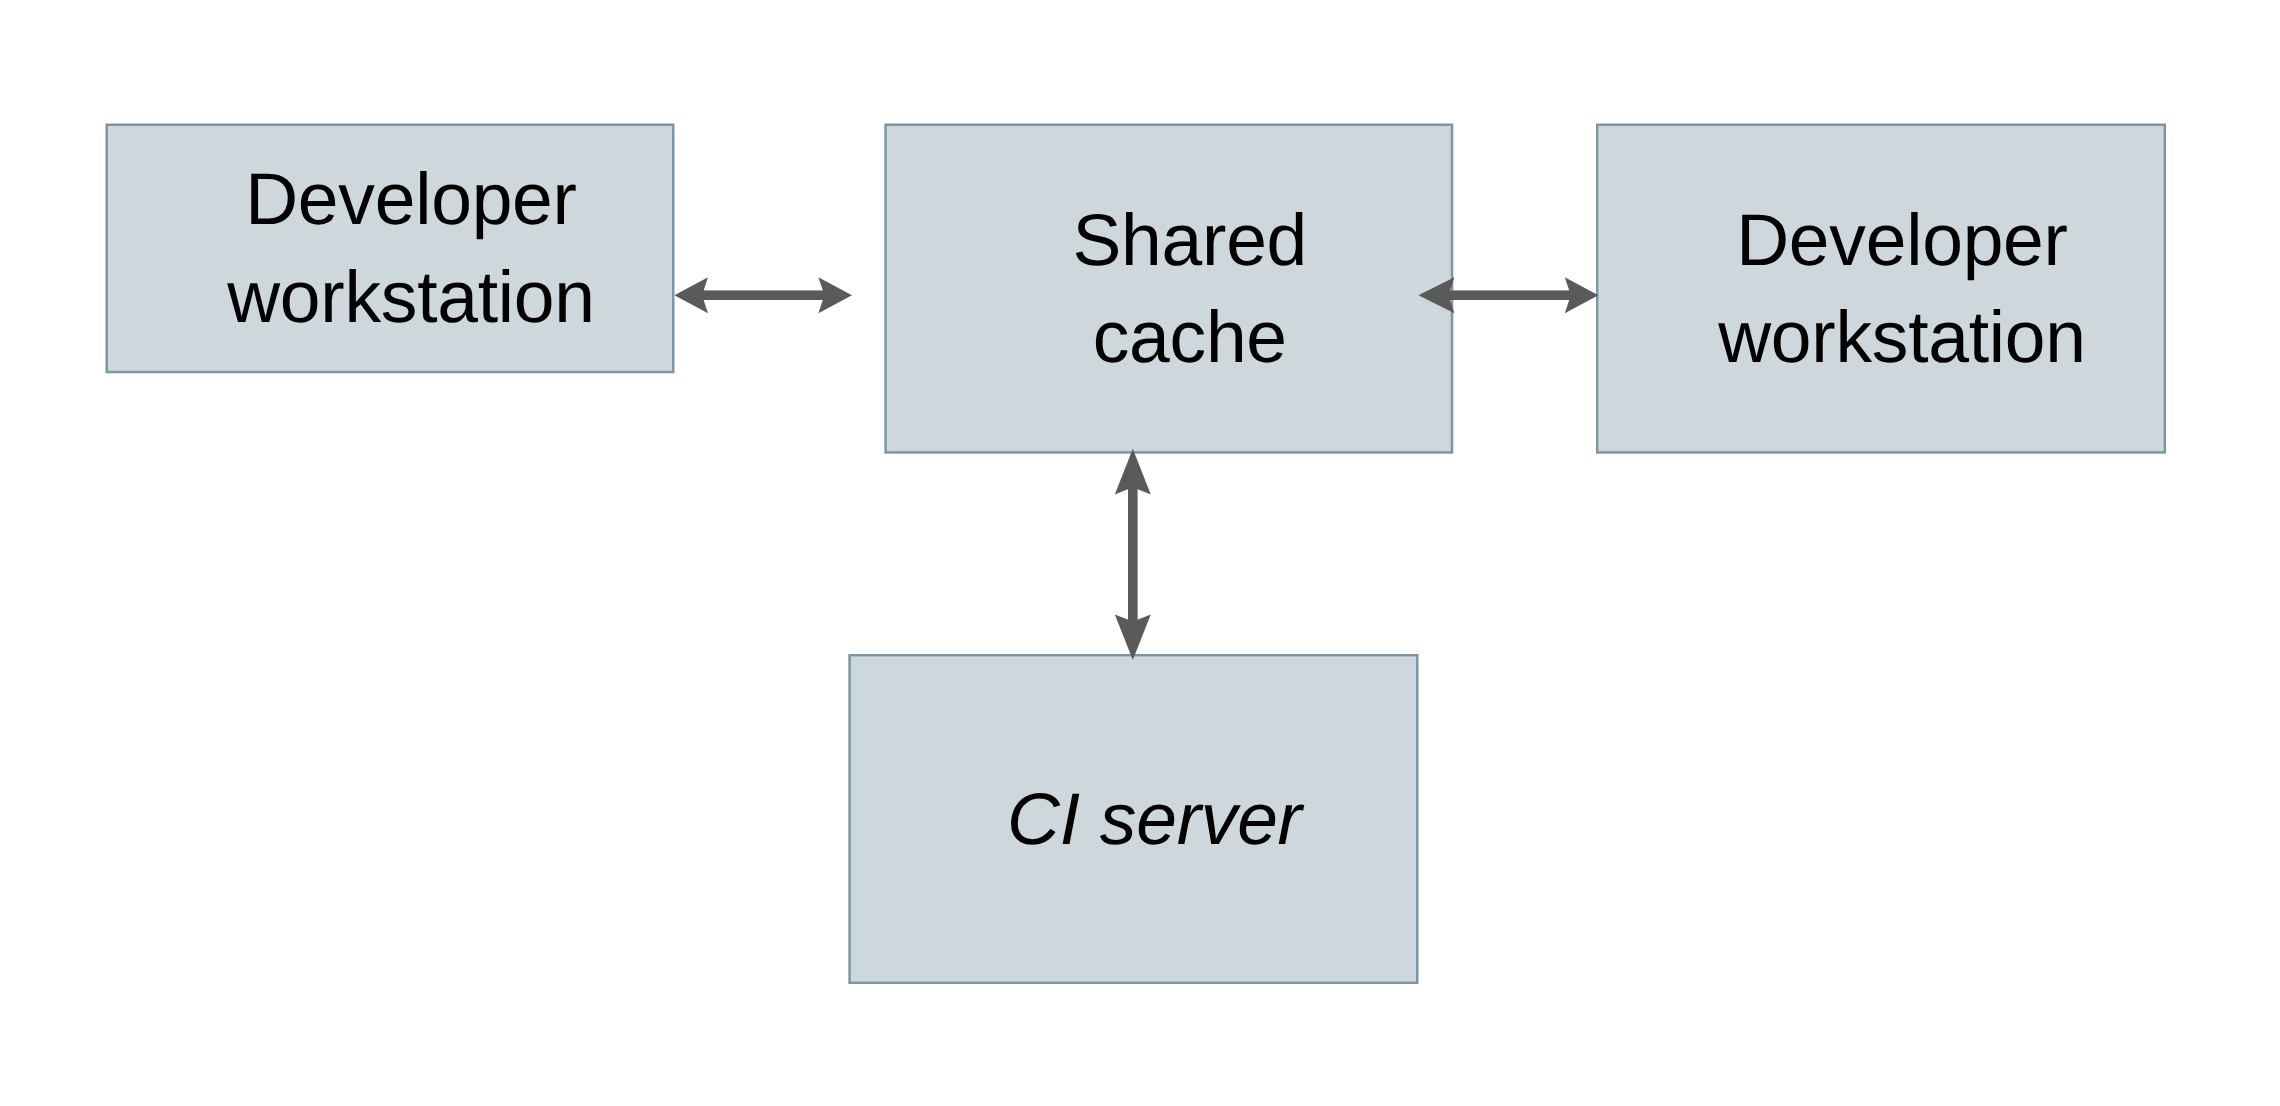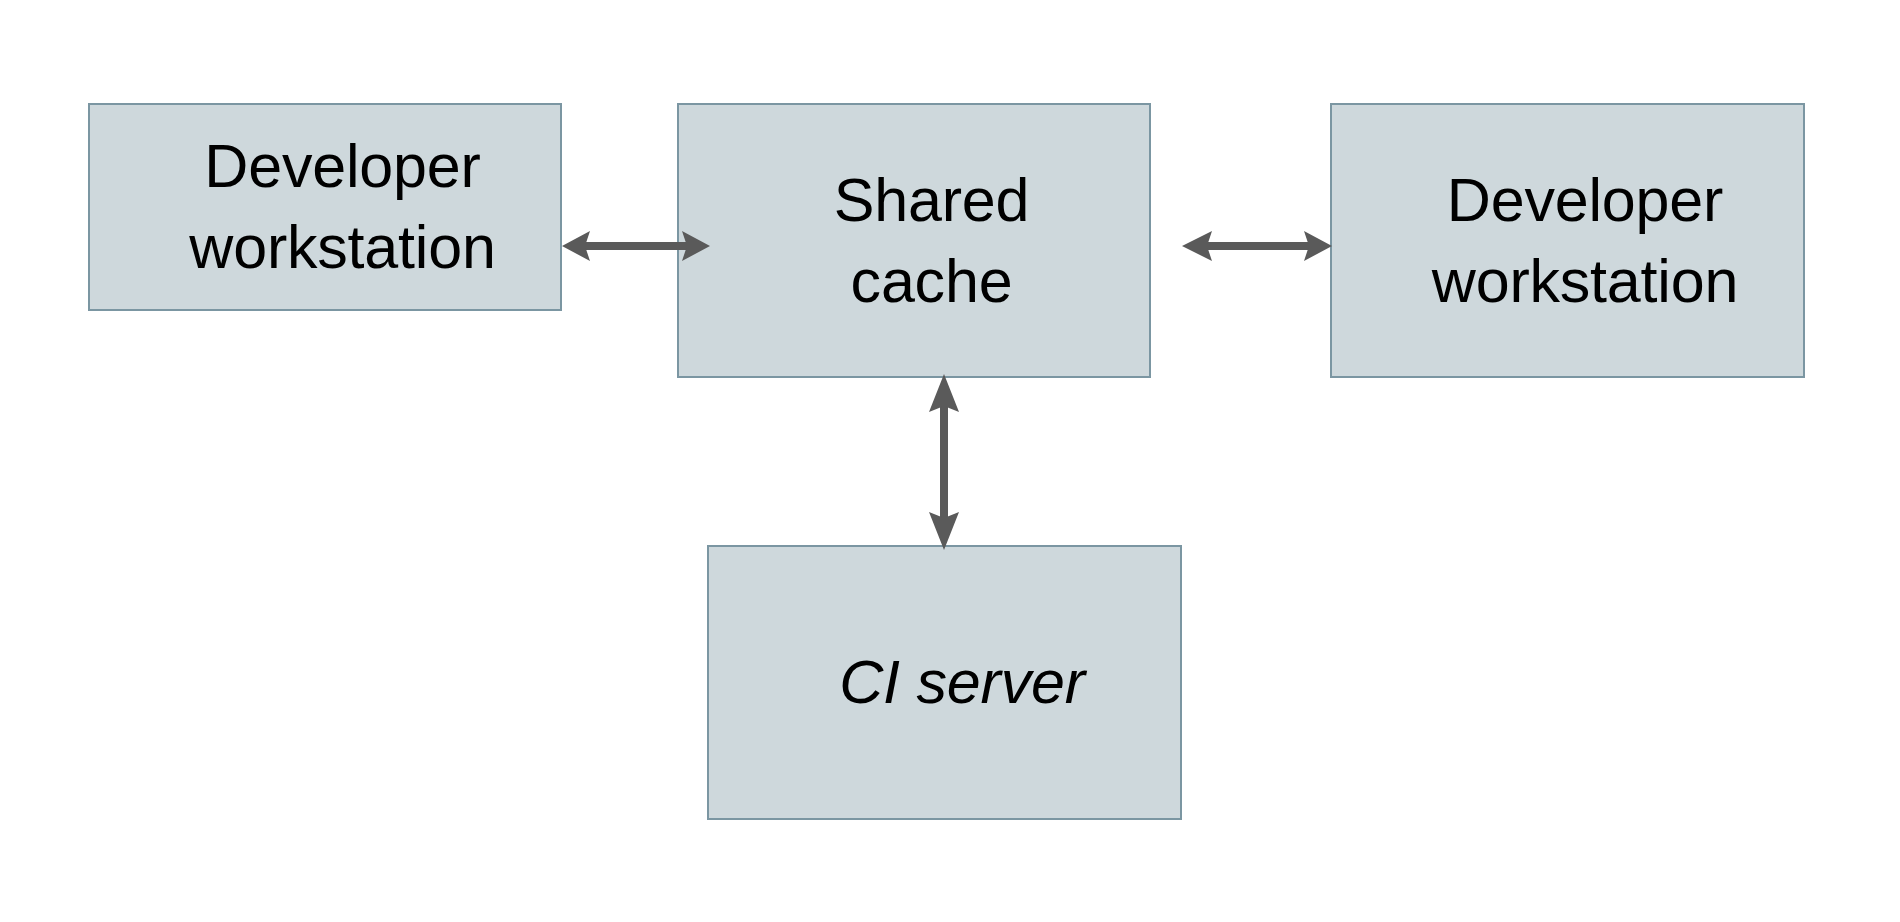--- a/index.html
+++ b/index.html
@@ -39,21 +39,21 @@
     line-height: 1.32;
     color: #000000;
     font-weight: 400;
     letter-spacing: -0.2px;
     white-space: pre-line;
     padding: 0 6px;
   }
 
   
   #node-dev-left   { left: 88px;   top: 103px; width: 474px; height: 208px; }
-  #node-cache      { left: 677px;  top: 103px; width: 474px; height: 275px; align-items: center; }
+  #node-cache      { left: 737px;  top: 103px; width: 474px; height: 275px; align-items: center; }
   #node-dev-right  { left: 1330px; top: 103px; width: 475px; height: 275px; }
   #node-ci         { left: 707px;  top: 545px; width: 475px; height: 275px; font-style: italic; }
 
   
   .connector {
     position: absolute;
     overflow: visible;
   }
   #connector-left-cache  { left: 560px; top: 200px; width: 152px; height: 92px; }
   #connector-cache-right { left: 1180px; top: 200px; width: 154px; height: 92px; }

